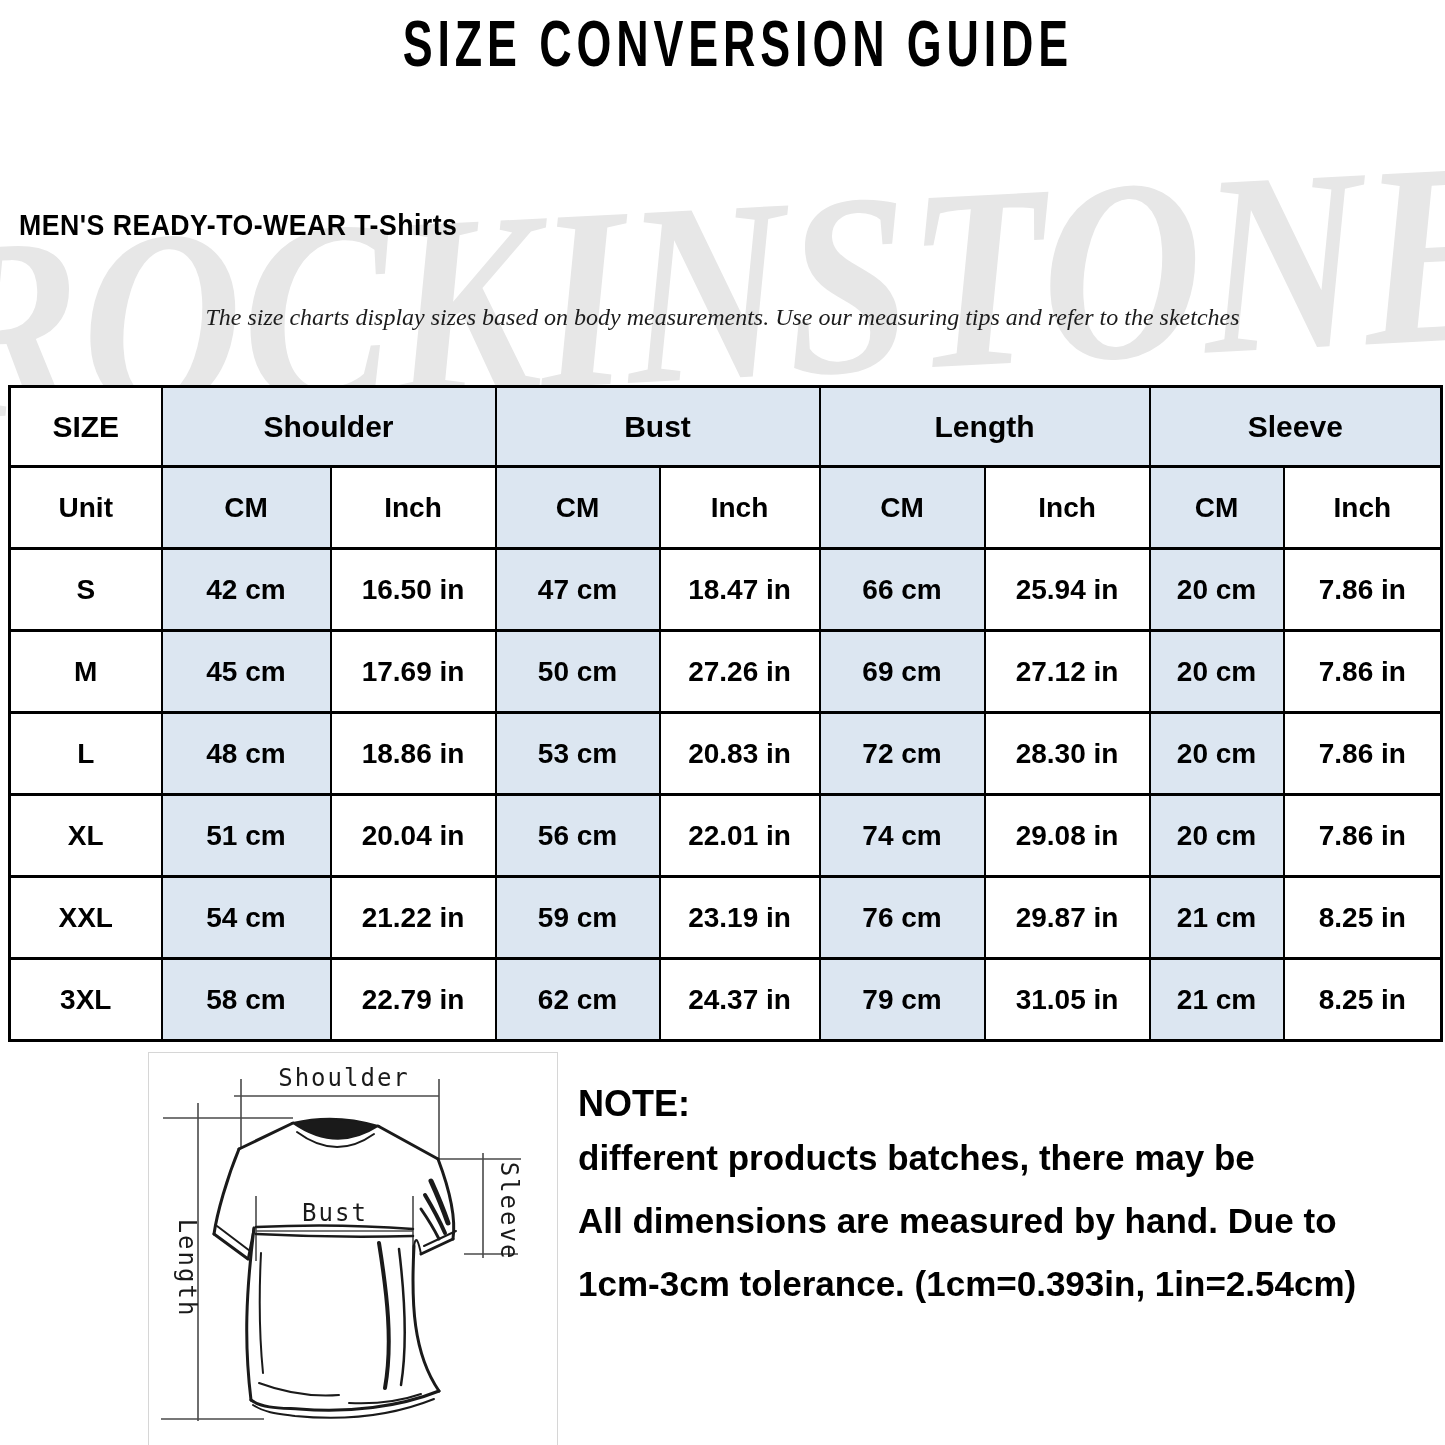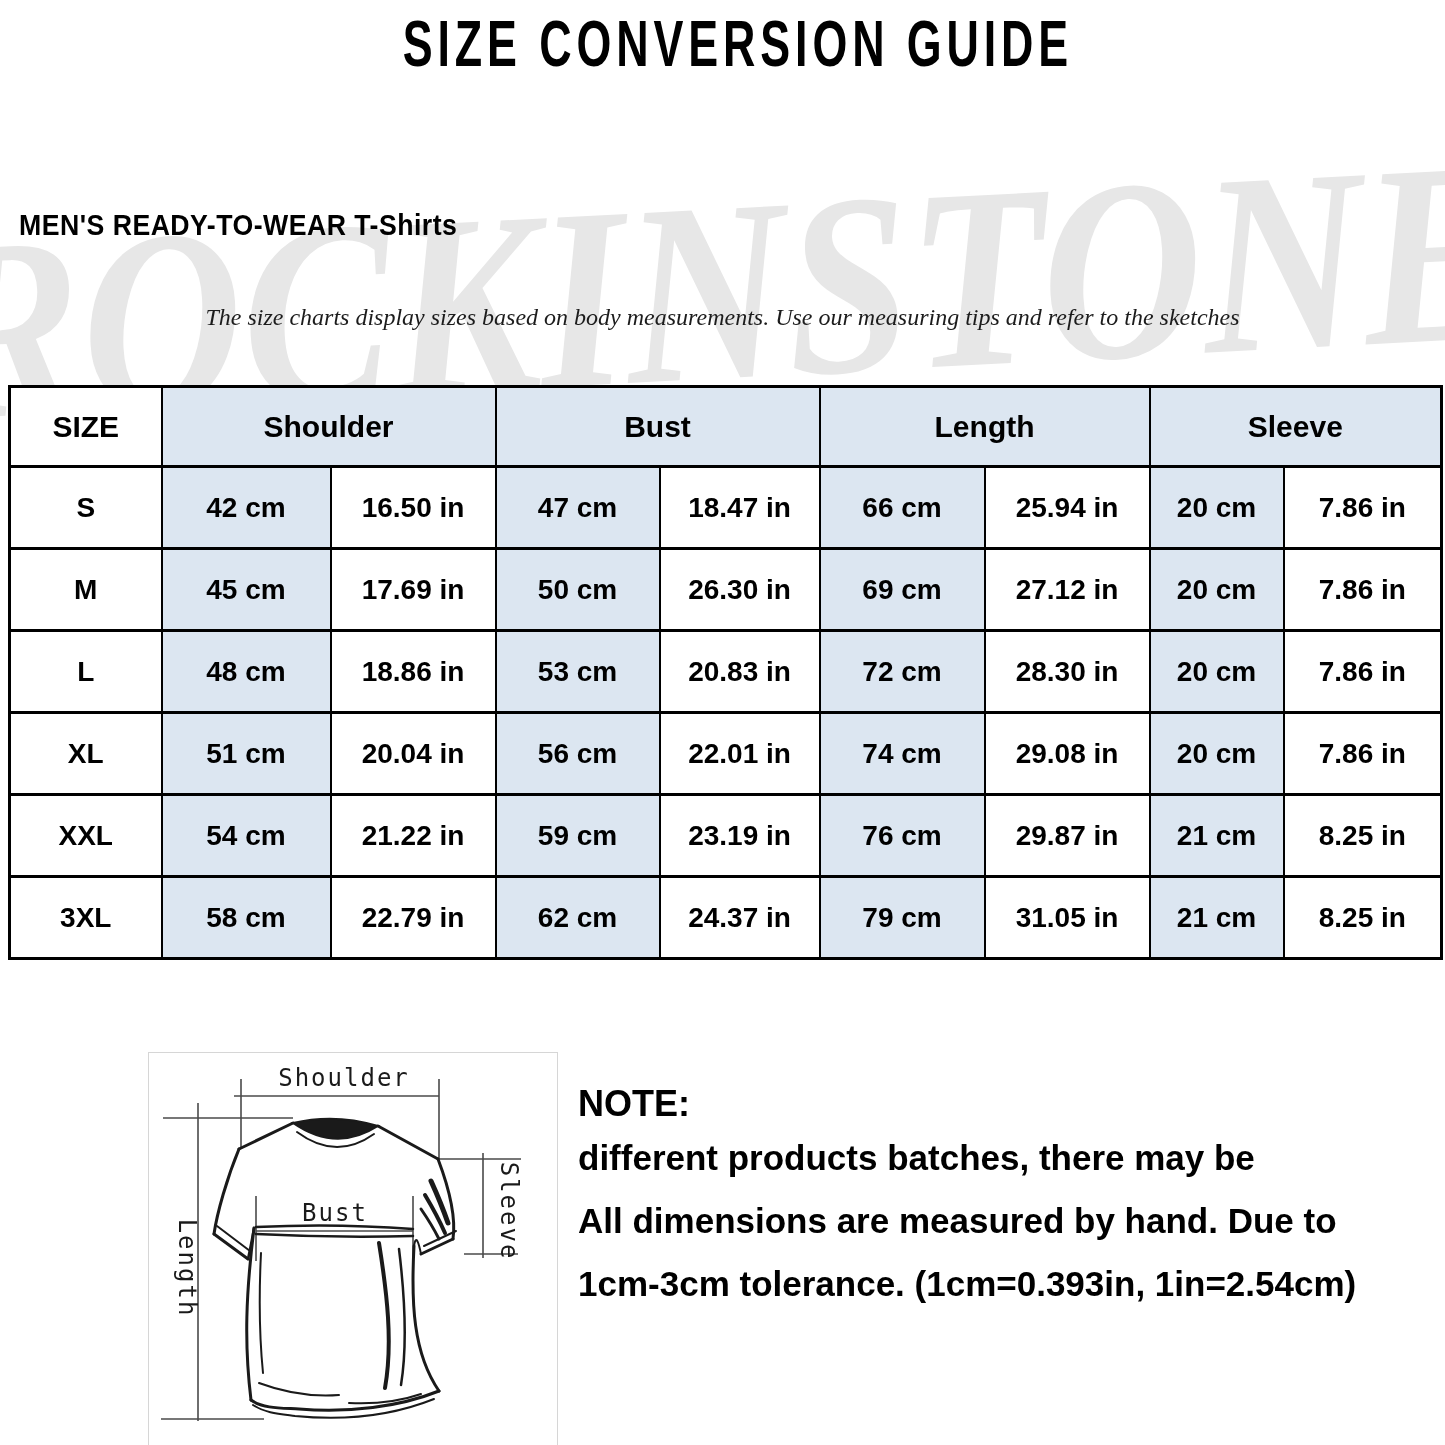--- a/index.html
+++ b/index.html
@@ -81,39 +81,50 @@
         <col style="width:158px">
     </colgroup>
     <thead>
       <tr class="r-group">
         <th class="w">SIZE</th>
         <th class="b" colspan="2">Shoulder</th>
         <th class="b" colspan="2">Bust</th>
         <th class="b" colspan="2">Length</th>
         <th class="b" colspan="2">Sleeve</th>
       </tr>
+      <tr class="r-unit">
+        <th class="w">Unit</th>
+        <th class="b">CM</th>
+        <th class="w">Inch</th>
+        <th class="b">CM</th>
+        <th class="w">Inch</th>
+        <th class="b">CM</th>
+        <th class="w">Inch</th>
+        <th class="b">CM</th>
+        <th class="w">Inch</th>
+      </tr>
     </thead>
     <tbody>
       <tr class="r-data">
         <td class="w">S</td>
         <td class="b">42 cm</td>
         <td class="w">16.50 in</td>
         <td class="b">47 cm</td>
         <td class="w">18.47 in</td>
         <td class="b">66 cm</td>
         <td class="w">25.94 in</td>
         <td class="b">20 cm</td>
         <td class="w">7.86 in</td>
       </tr>
       <tr class="r-data">
         <td class="w">M</td>
         <td class="b">45 cm</td>
         <td class="w">17.69 in</td>
         <td class="b">50 cm</td>
-        <td class="w">26.30 in</td>
+        <td class="w">27.26 in</td>
         <td class="b">69 cm</td>
         <td class="w">27.12 in</td>
         <td class="b">20 cm</td>
         <td class="w">7.86 in</td>
       </tr>
       <tr class="r-data">
         <td class="w">L</td>
         <td class="b">48 cm</td>
         <td class="w">18.86 in</td>
         <td class="b">53 cm</td>

